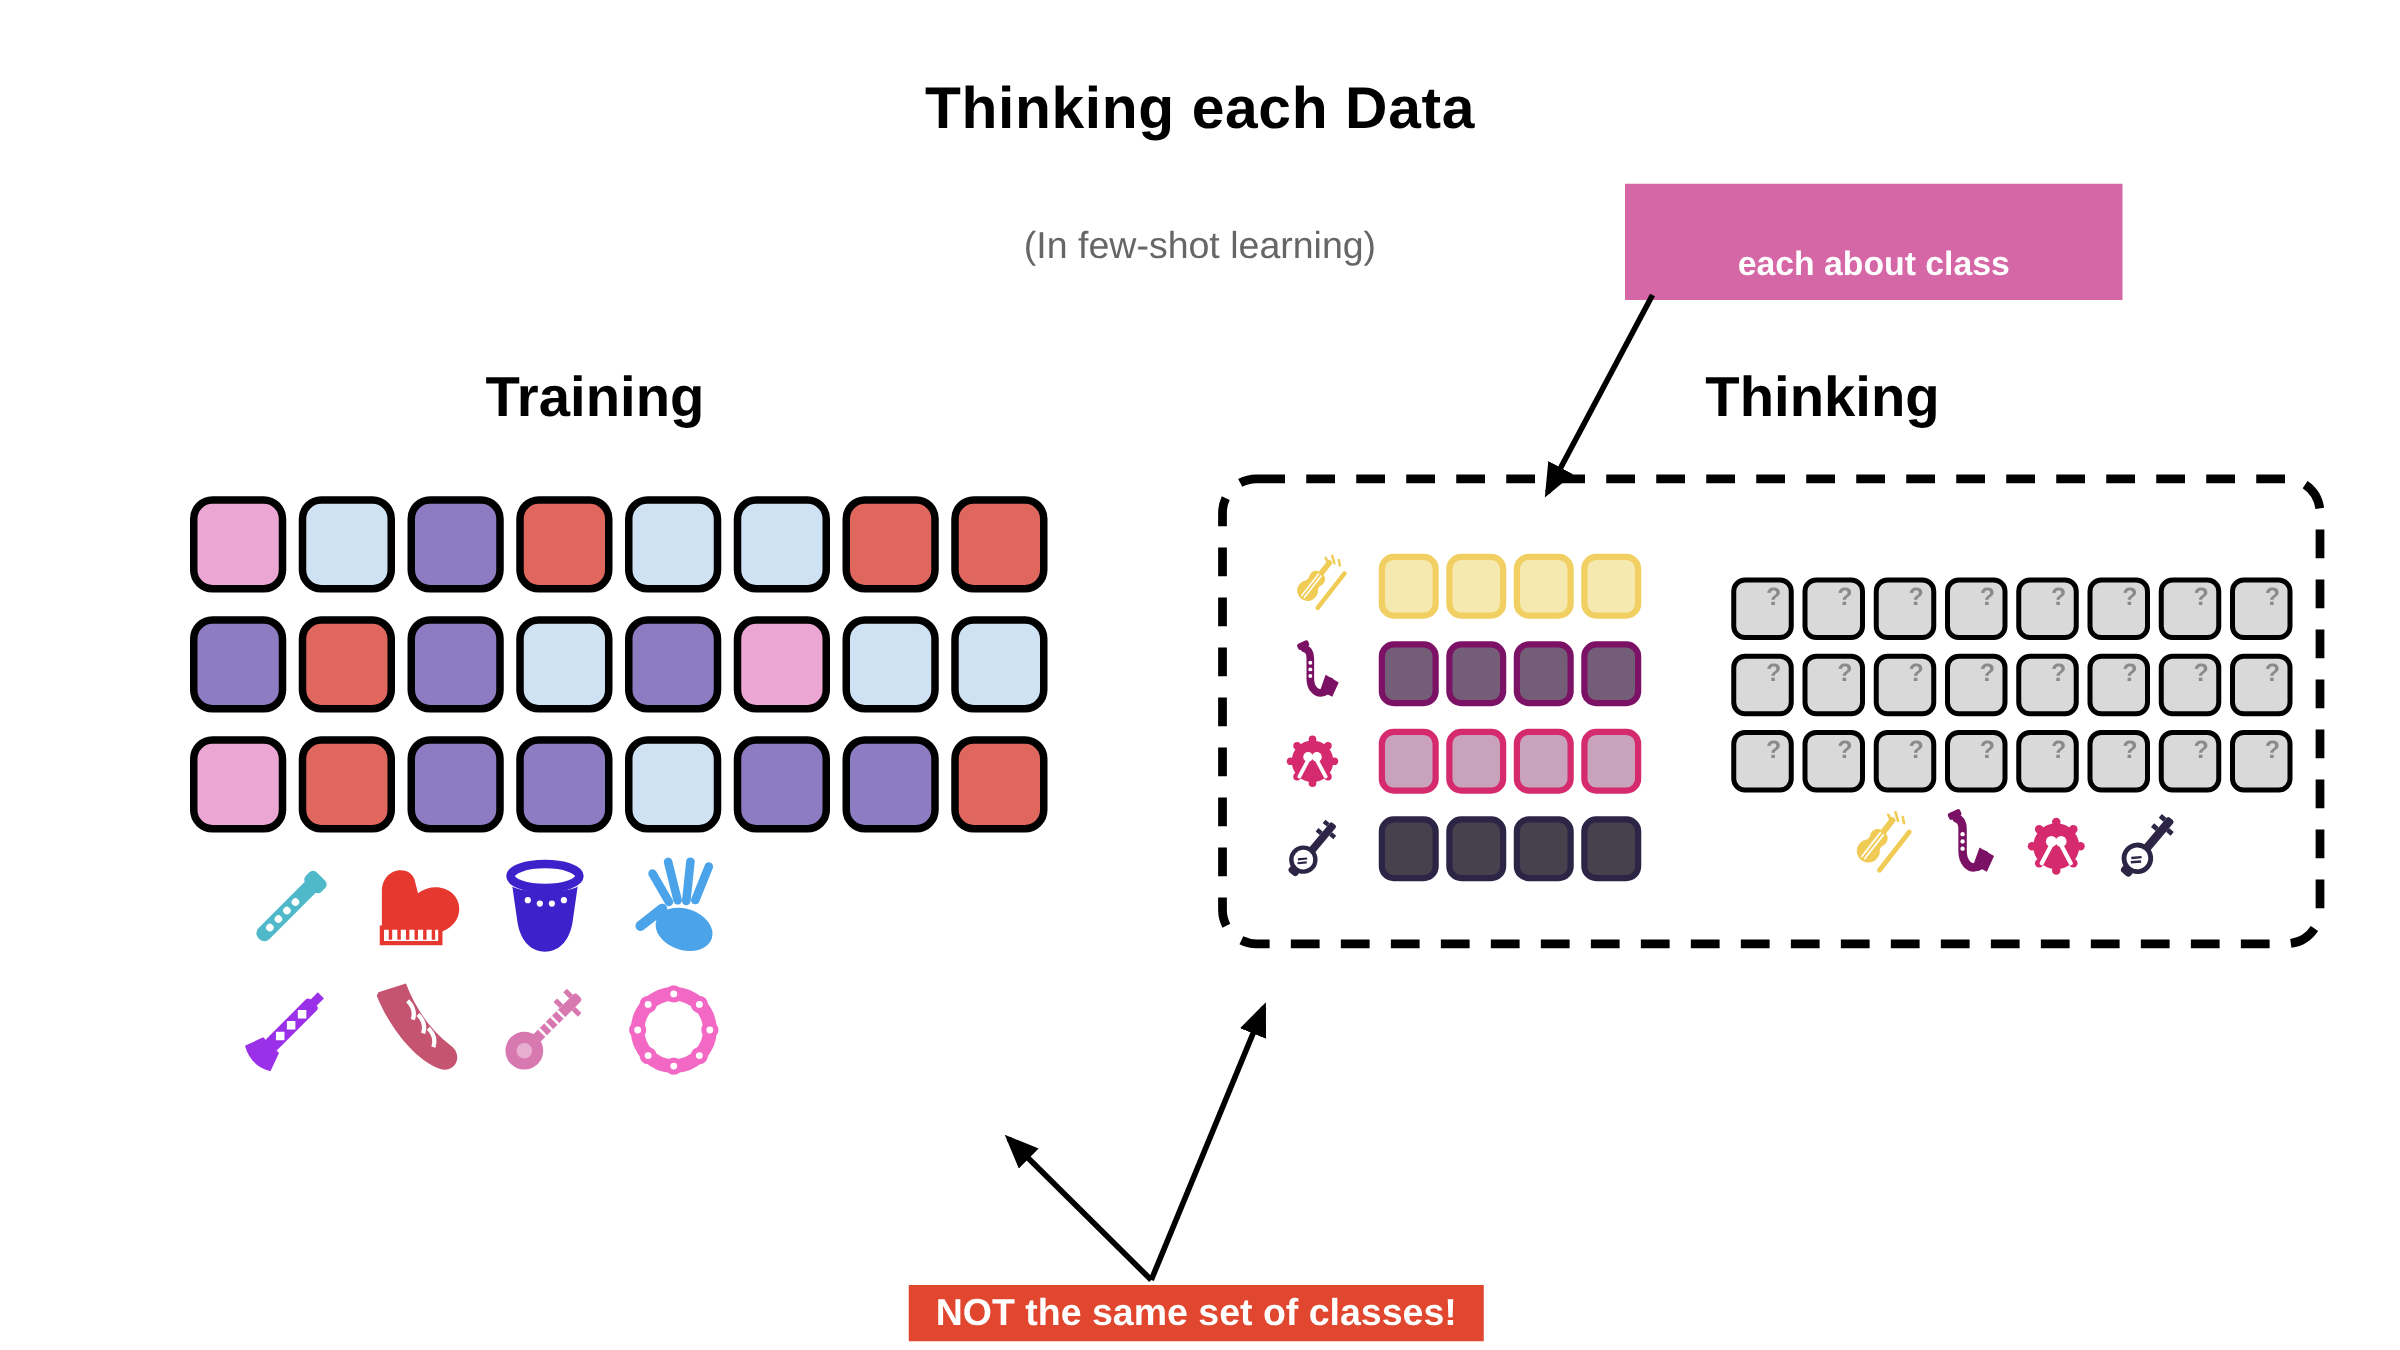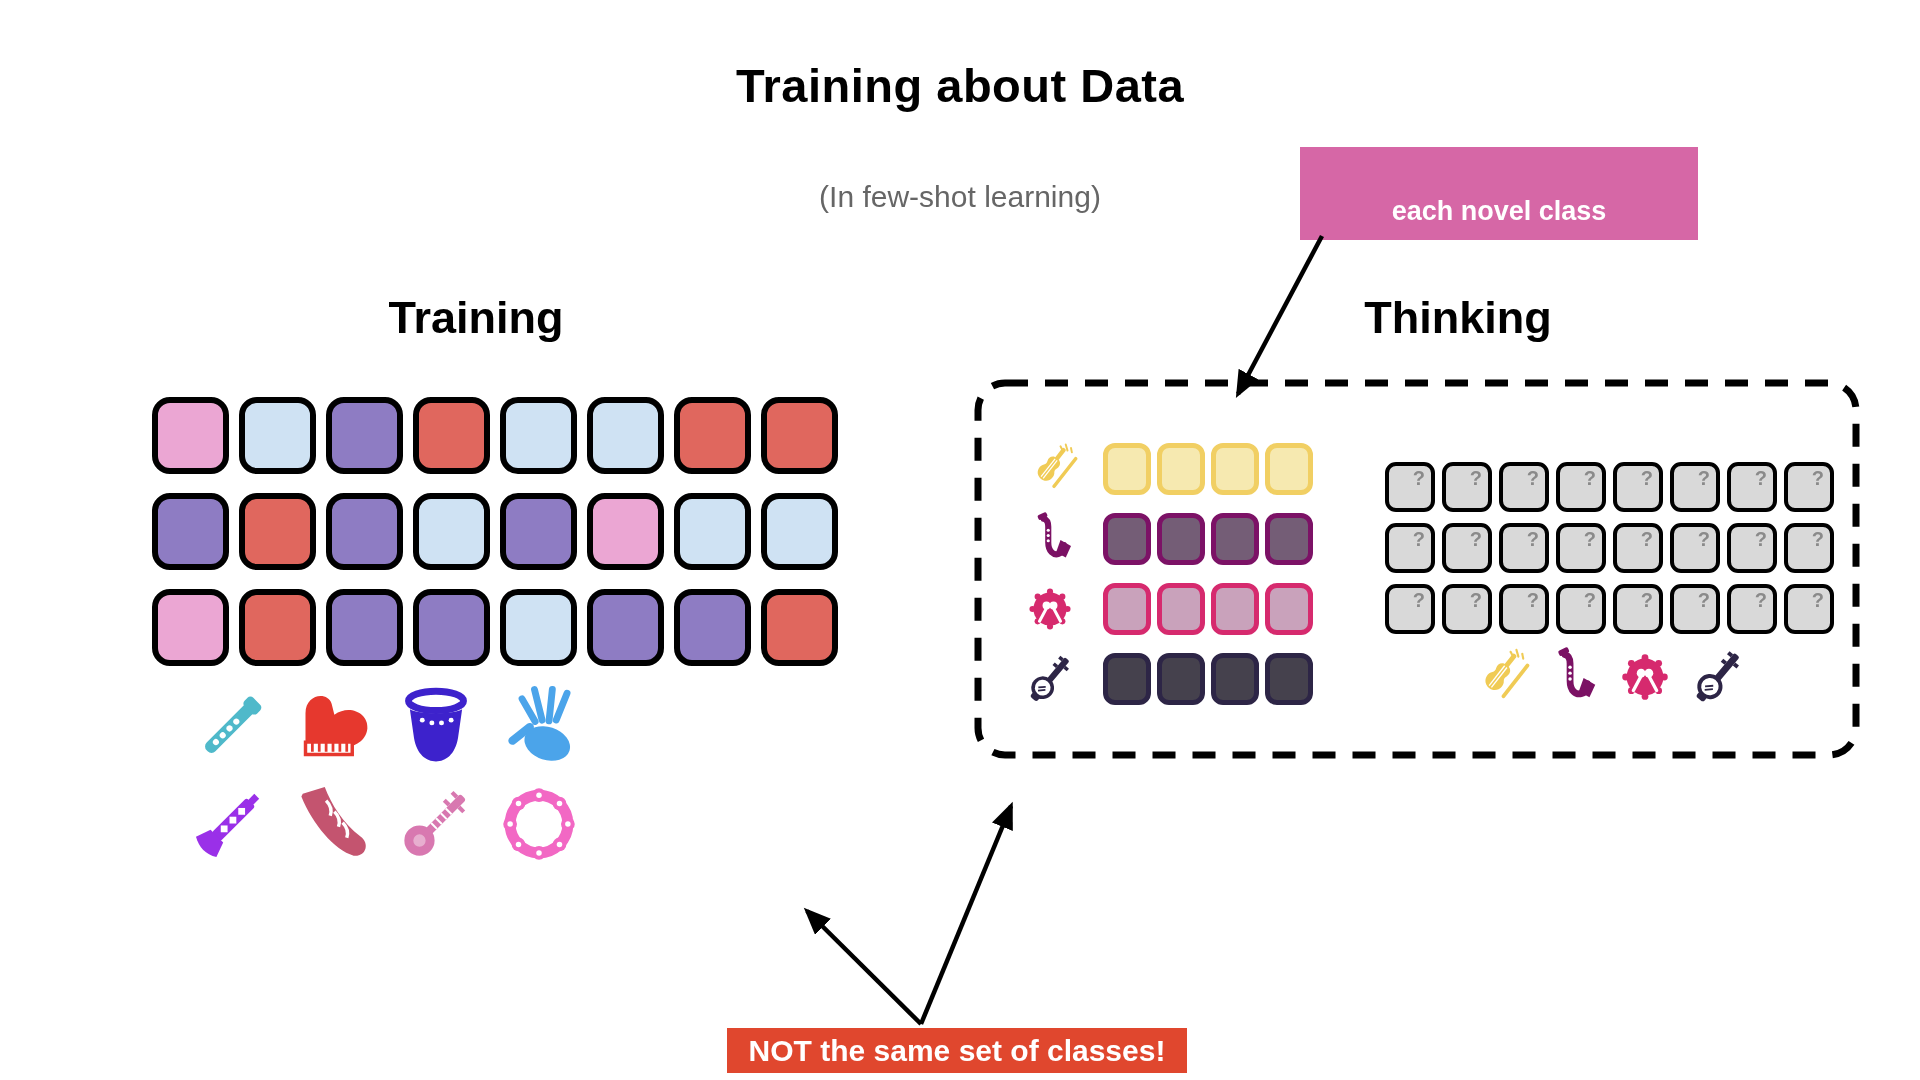--- a/index.html
+++ b/index.html
@@ -48,26 +48,26 @@
 
   .novel-icons{left:1468px;top:646px;display:flex;gap:11px;align-items:center;}
 
   .icon{display:inline-flex;align-items:center;justify-content:center;}
   .icon svg{display:block;}
   .overlay{left:0;top:0;pointer-events:none;}
 </style>
 </head>
 <body>
 
-<div class="abs title">Training about Data</div>
+<div class="abs title">Thinking each Data</div>
 <div class="abs subtitle">(In few-shot learning)</div>
 
 <div class="abs callout shots-callout" style="background: rgb(214, 103, 166);">
   <br>
-  <span>each novel class</span>
+  <span>each about class</span>
 </div>
 
 <div class="abs section-heading training-heading">Training</div>
 <div class="abs section-heading inference-heading">Thinking</div>
 
 <div id="training-grid" class="abs training-grid">
     <div class="tcell" style="background: rgb(235, 166, 211);"></div>
     <div class="tcell" style="background: rgb(207, 226, 243);"></div>
     <div class="tcell" style="background: rgb(142, 124, 195);"></div>
     <div class="tcell" style="background: rgb(224, 103, 94);"></div>

